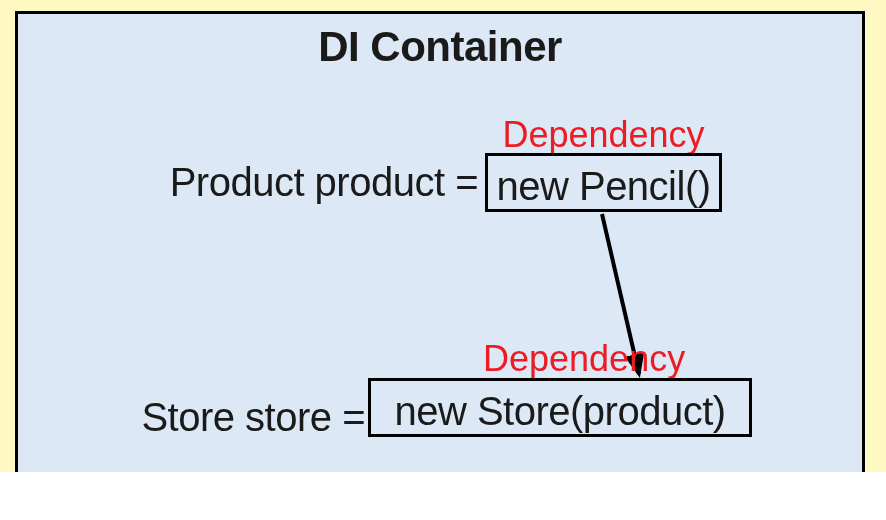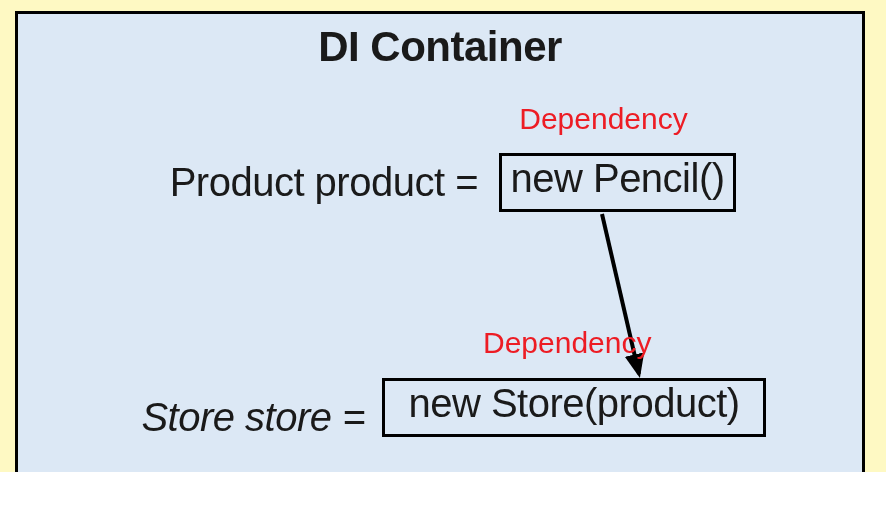--- a/index.html
+++ b/index.html
@@ -39,23 +39,24 @@
     text-align: center;
     font-size: 42px;
     line-height: 50px;
     font-weight: 700;
     color: var(--color-text, #1a1a1a);
     letter-spacing: -0.5px;
   }
   .red-label {
     position: absolute;
     color: var(--color-accent_red, #ed1c24);
-    font-size: 30px;
+    font-size: 36px;
     line-height: 34px;
     white-space: nowrap;
+    margin-top: 16px;
   }
   .dependency-label {
     left: 467px;
     top: 88px;
     width: 237px;
     text-align: center;
   }
   .injection-label {
     left: 465px;
     top: 312px;
@@ -72,35 +73,33 @@
     letter-spacing: -0.5px;
   }
   .lhs-row1 {
     top: 139px;
     right: 384px;
     margin-left: 16px;
   }
   .lhs-row2 {
     top: 374px;
     right: 497px;
-    font-style: italic;
   }
   .code-box {
     position: absolute;
     box-sizing: border-box;
     border: 3px solid var(--color-border, #000000);
     display: flex;
-    align-items: flex-start;
+    align-items: flex-end;
     justify-content: center;
     font-size: 40px;
     color: var(--color-text, #1a1a1a);
     white-space: nowrap;
     letter-spacing: -0.5px;
     background: transparent;
-    margin-left: 14px;
   }
   .pencil-box {
     left: 467px;
     top: 139px;
     width: 237px;
     height: 59px;
   }
   .store-box {
     left: 350px;
     top: 364px;

